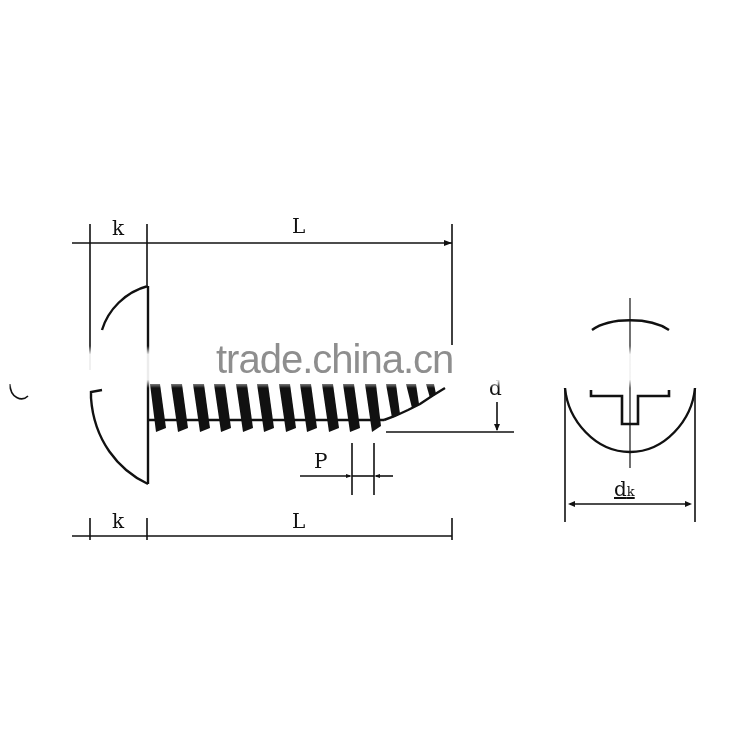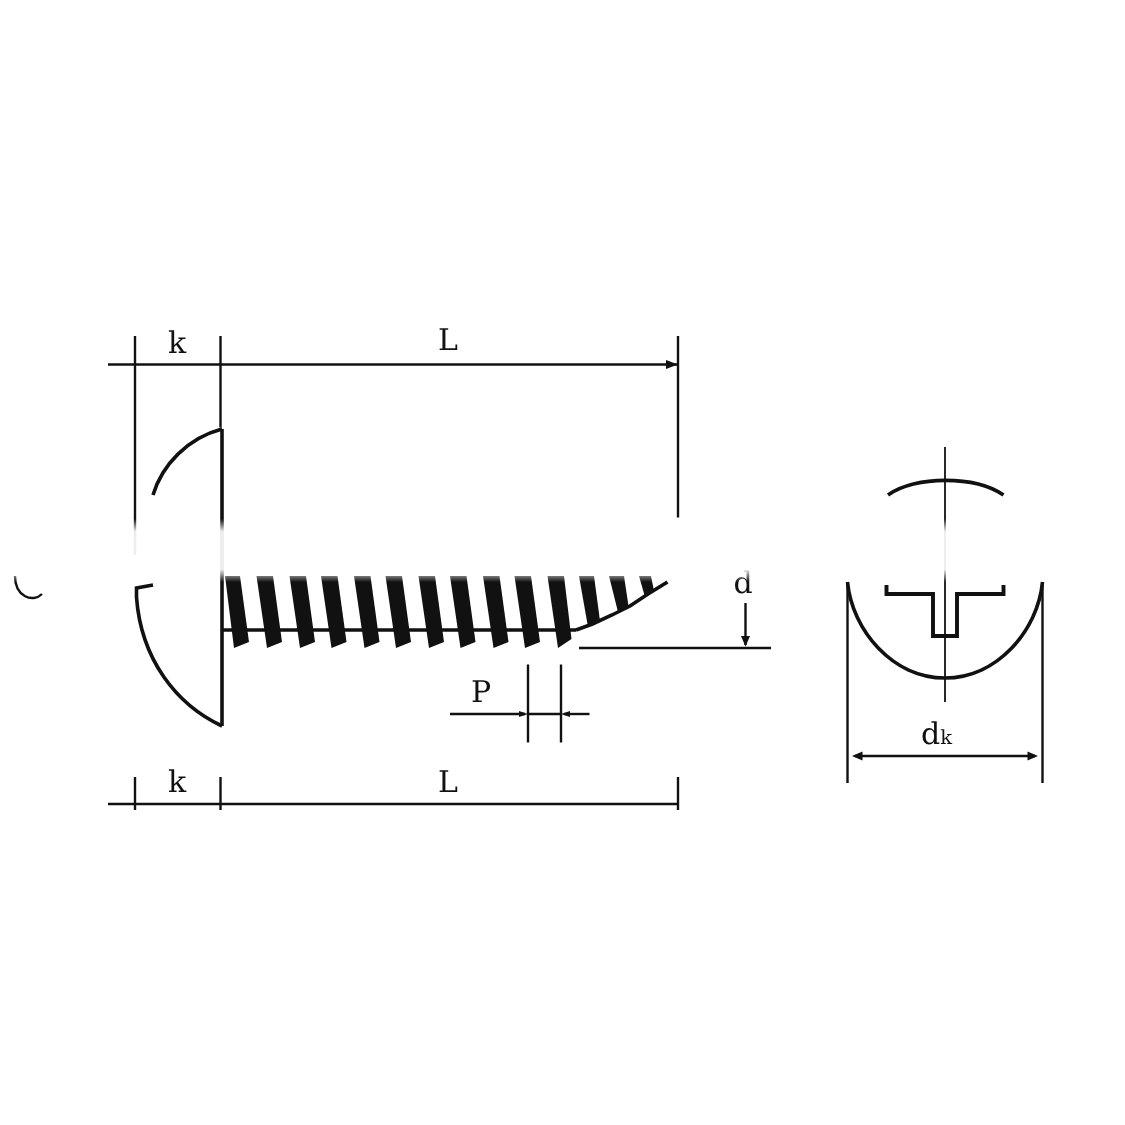--- a/index.html
+++ b/index.html
@@ -111,16 +111,17 @@
       </g>
     </g>
   </svg>
 
   <span class="lbl" style="left:112px; top:218px;">k</span>
   <span class="lbl" style="left:292px; top:216px;">L</span>
   <span class="lbl" style="left:112px; top:511px;">k</span>
   <span class="lbl" style="left:292px; top:511px;">L</span>
   <span class="lbl" style="left:314px; top:451px;">P</span>
   <span class="lbl" style="left:489px; top:378px;">d</span>
-  <span class="lbl" style="left:614px; top:479px;"><span>d</span><span class="lbl-sub">k</span></span>
+  <span class="lbl" style="left:614px; top:479px;text-decoration:underline;"><span>d</span><span class="lbl-sub">k</span></span>
 
   <div class="watermark"></div>
+  <div class="watermark-text">trade.china.cn</div>
 </div>
 
 </body></html>

